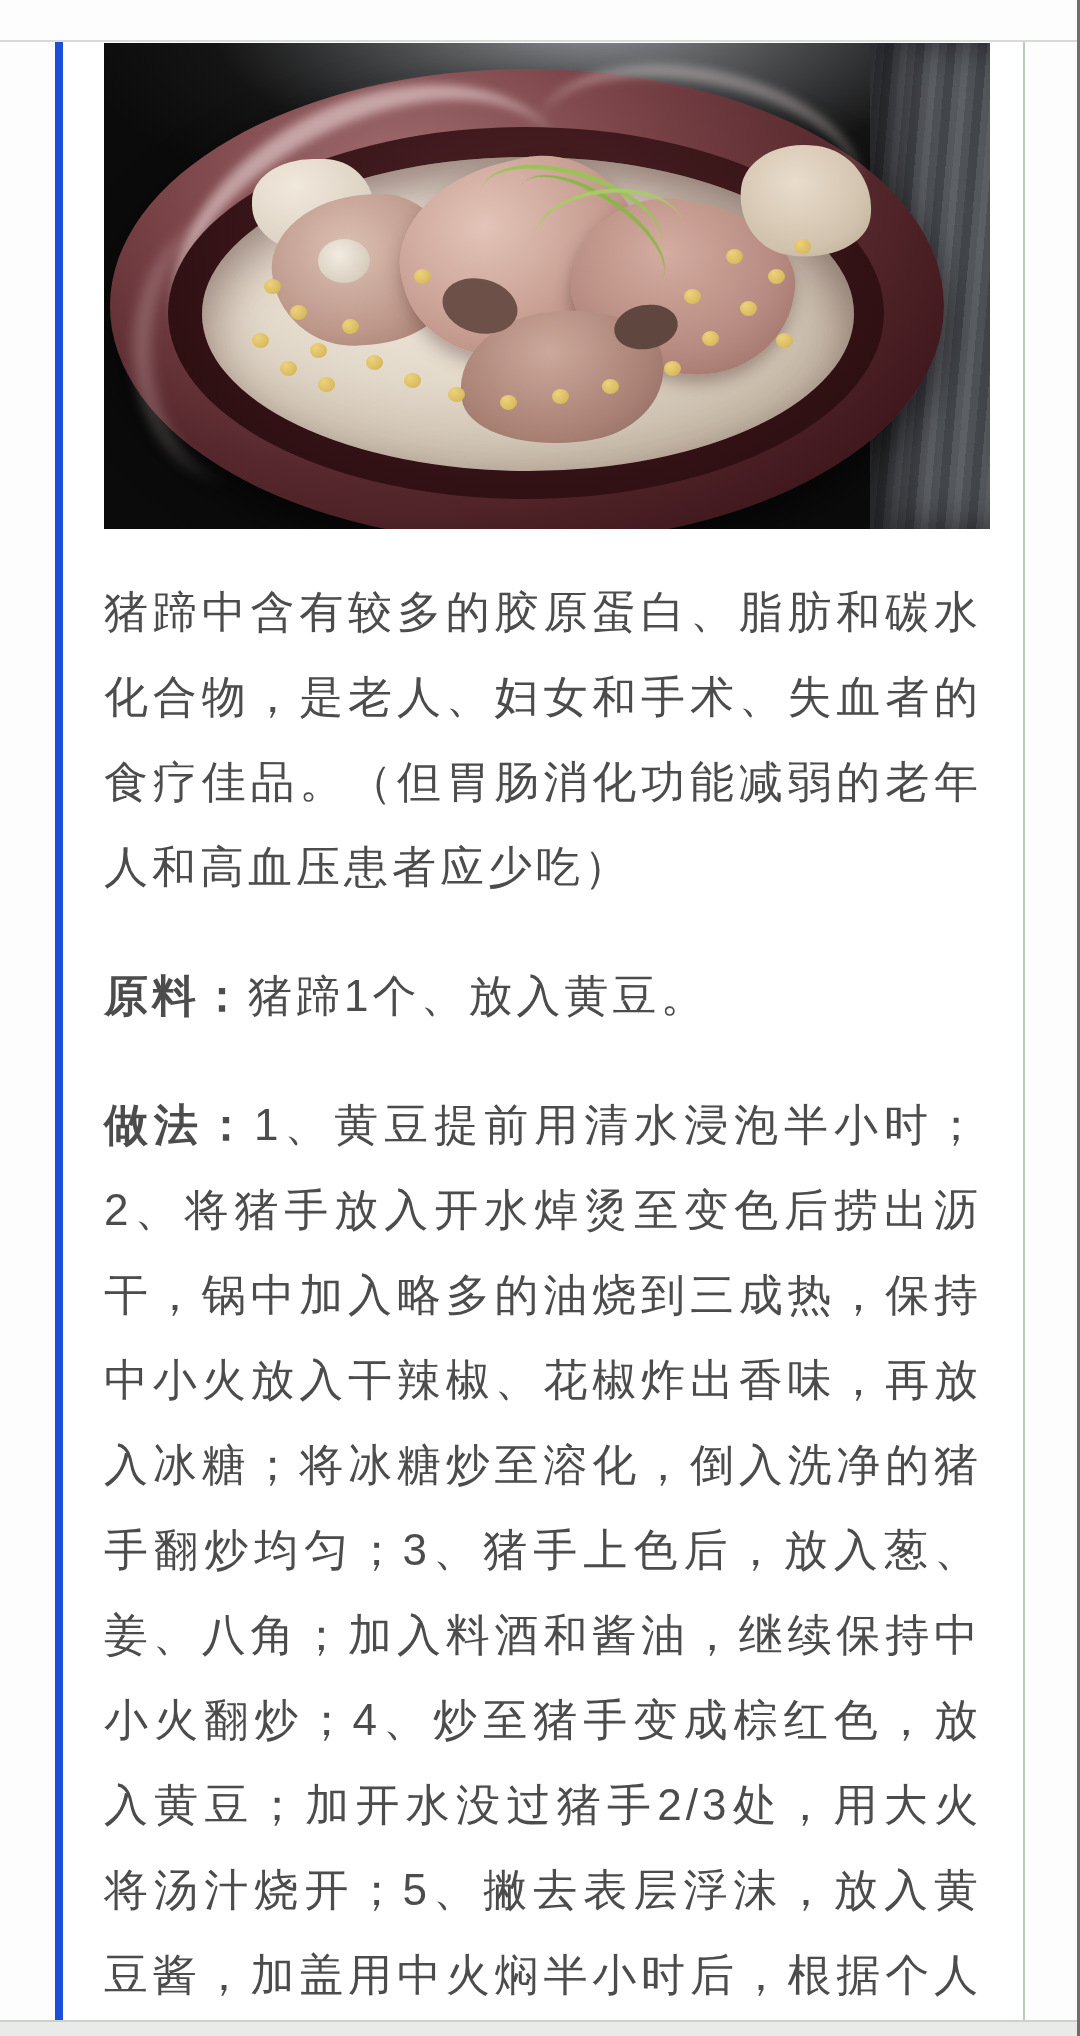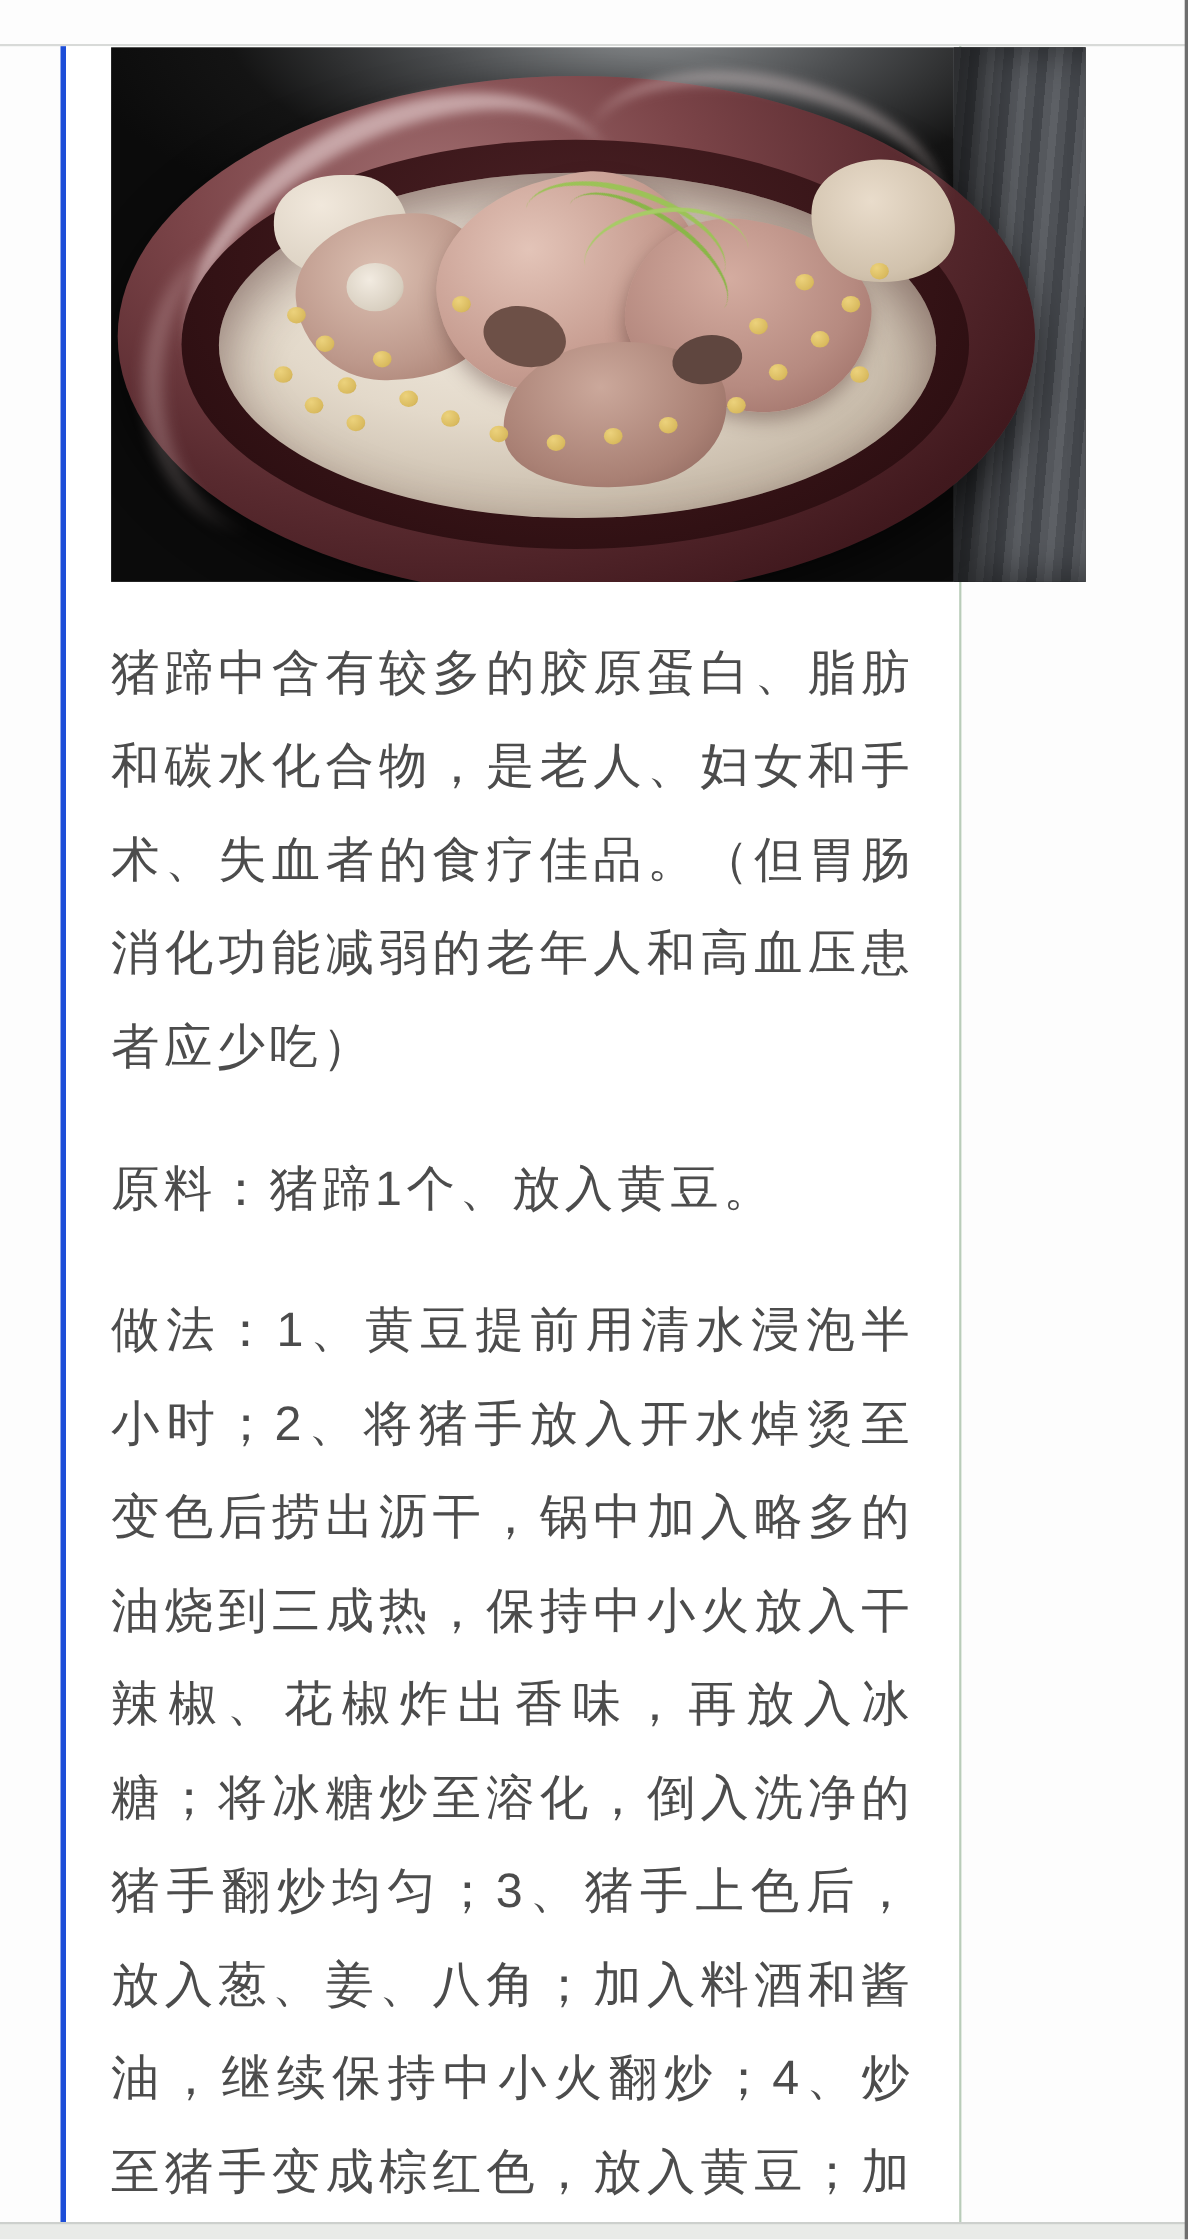--- a/index.html
+++ b/index.html
@@ -18,23 +18,23 @@
   .bottom-strip {
     position: absolute; left: 0; top: 2020px; width: 1080px; height: 16px;
     background: #e9ebe8; border-top: 2px solid #cdd0cd;
   }
   .scrollbar-sliver {
     position: absolute; right: 0; top: 0; width: 3px; height: 2036px;
     background: #6e6e6e;
   }
   
   .card {
-    position: absolute; left: 55px; top: 42px; width: 819px; height: 1978px;
+    position: absolute; left: 55px; top: 42px; width: 970px; height: 1978px;
     background: #ffffff;
-    border-left: 5px solid #1d4ed8;
+    border-left: 8px solid #1d4ed8;
     border-right: 2px solid #b9ccb9;
   }
   .card-inner { padding: 0 41px; }
 
   
   .hero {
     position: relative; margin-top: 1px;
     width: 886px; height: 486px; overflow: hidden;
     background:
       radial-gradient(ellipse 60% 45% at 55% -5%, #8f9294 0%, #4a4c4e 38%, #141414 72%, #0b0b0b 100%);
@@ -119,21 +119,21 @@
   .para {
     color: #4c4c4c;
     font-size: 44px;
     line-height: 85px;
     letter-spacing: 4px;
     text-align: justify;
     text-justify: inter-character;
   }
   .para-first { margin-top: 40px; }
   .para + .para { margin-top: 44px; }
-  .para .label { font-weight: 400; }
+  .para .label { font-weight: 700; }
 </style>
 </head>
 <body>
 
 <div class="top-divider"></div>
 
 <div class="card">
   <div class="card-inner">
 
     <div class="hero">

